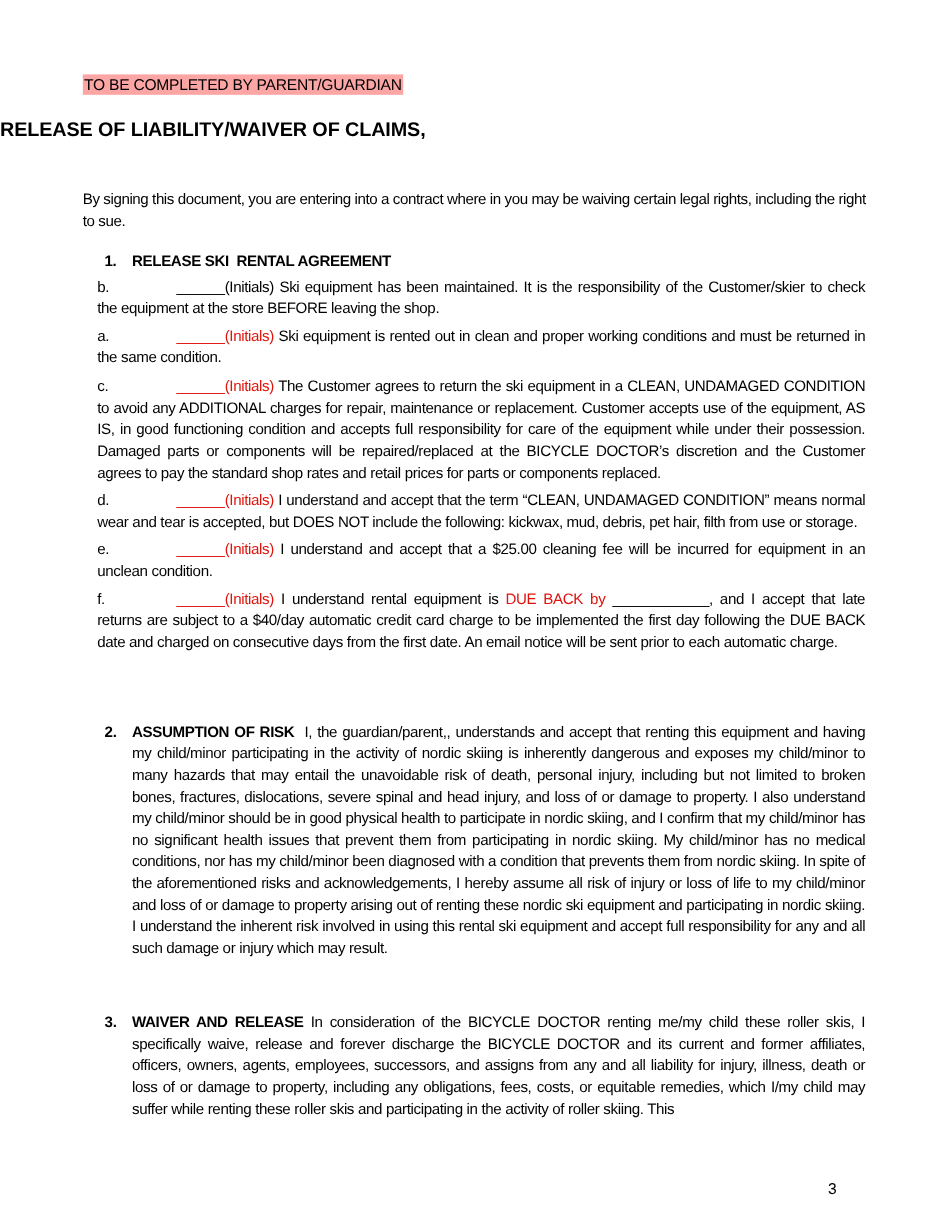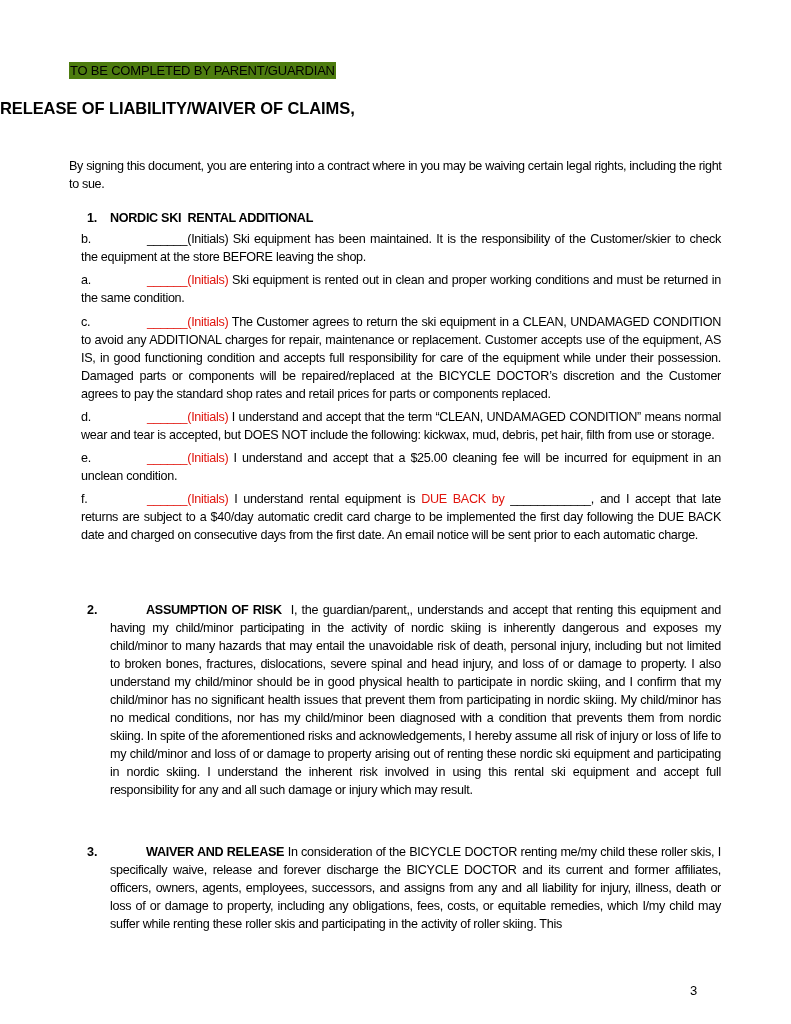--- a/index.html
+++ b/index.html
@@ -3,21 +3,21 @@
   <meta charset="utf-8">
   <style>
     html, body { margin: 0; padding: 0; background: #ffffff; }
     body {
       width: 791px; height: 1024px; position: relative; overflow: hidden;
       font-family: "Liberation Sans", sans-serif; color: #000;
     }
     .page { position: absolute; left: 0; top: 0; width: 791px; height: 1024px; }
     .banner {
       position: absolute; left: 69px; top: 62px;
-      font-size: 13px; font-weight: normal; background: #4d7c0f;
+      font-size: 13px; font-weight: normal; background: #fca5a5;
       padding: 1px 1px; line-height: 15px; letter-spacing: -0.2px;
     }
     .title {
       position: absolute; left: 0; width: 791px; top: 97px;
       text-align: left; font-weight: bold; font-size: 16.5px; line-height: 23px;
       letter-spacing: -0.1px;
     }
     .intro {
       position: absolute; left: 69px; top: 157px; width: 655px;
       font-size: 12.6px; line-height: 18px; letter-spacing: -0.35px;
@@ -36,42 +36,42 @@
     .red { color: #e0140d; }
     .numbered { position: absolute; left: 87px; width: 634px; }
     .numbered .num {
       position: absolute; left: 0; top: 0; font-weight: bold;
       font-size: 12.6px; line-height: 18px;
     }
     .numbered .body {
       margin-left: 23px; font-size: 12.6px; line-height: 18px; text-align: justify;
       letter-spacing: -0.3px;
     }
-    .numbered .body b { font-weight: bold; margin-left: 36px; }
+    .numbered .body b { font-weight: bold; }
     .sec2 { top: 601px; }
     .sec3 { top: 843px; }
     .page-number {
       position: absolute; left: 690px; top: 983px; font-size: 13px;
     }
   </style>
 </head>
 <body>
 
 <div class="page">
 
   <div class="banner">TO BE COMPLETED BY PARENT/GUARDIAN</div>
 
   <div class="title">
     <div>RELEASE OF LIABILITY/WAIVER OF CLAIMS,</div>
   </div>
 
   <div class="intro">By signing this document, you are entering into a contract where in you may be waiving certain legal rights, including the right to sue.</div>
 
   <div class="sec1-head">
-    <span class="num">1.</span><span style="white-space:pre">NORDIC SKI  RENTAL ADDITIONAL</span>
+    <span class="num">1.</span><span style="white-space:pre">RELEASE SKI  RENTAL AGREEMENT</span>
   </div>
 
   <div class="items">
     <div class="item">
       <span class="letter">b.</span><span>______</span><span>(Initials)</span><span> Ski equipment has been maintained. It is the responsibility of the Customer/skier to check the equipment at the store BEFORE leaving the shop.</span>
     </div>
     <div class="item">
       <span class="letter">a.</span><span class="red">______</span><span class="red">(Initials)</span><span> Ski equipment is rented out in clean and proper working conditions and must be returned in the same condition.</span>
     </div>
     <div class="item">

